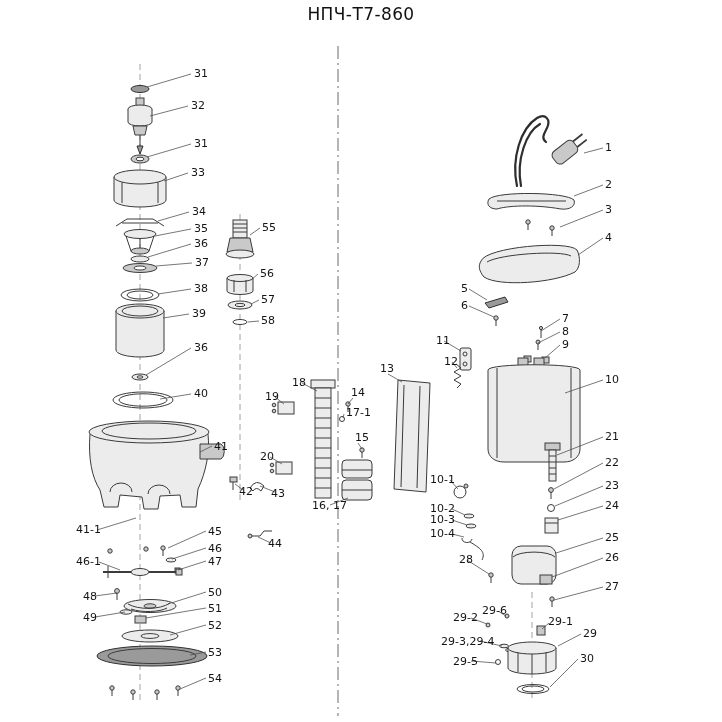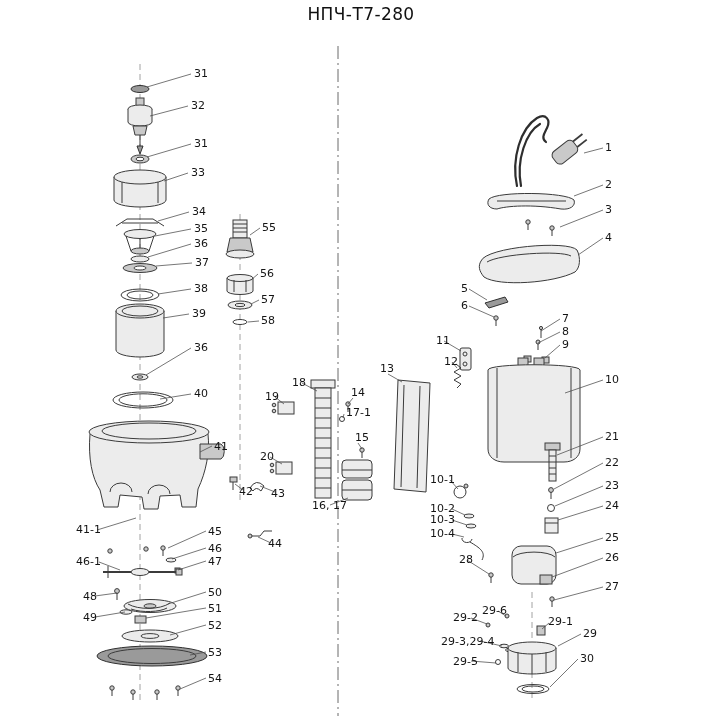--- a/index.html
+++ b/index.html
@@ -17,21 +17,21 @@
   .cord{fill:none;stroke:#2e2e2e;stroke-width:2.2;stroke-linecap:round;}
   .axis{stroke:#5a5a5a;stroke-width:.9;stroke-dasharray:13 4 2 4;fill:none;}
   .cdash{stroke:#8a8a8a;stroke-width:.8;stroke-dasharray:6 4;fill:none;}
   .ldr{stroke:#4a4a4a;stroke-width:.75;}
   .lbl{font-family:"DejaVu Sans",sans-serif;font-size:11px;fill:#141414;}
 </style>
 </head>
 <body>
 
 <div class="page">
-  <h1 class="title">НПЧ-Т7-280</h1>
+  <h1 class="title">НПЧ-Т7-860</h1>
 
   <svg width="722" height="722" viewBox="0 0 722 722">
 
     <line class="axis" x1="338" y1="46" x2="338" y2="716"></line>
     <line class="cdash" x1="140" y1="64" x2="140" y2="700"></line>
     <line class="cdash" x1="240" y1="214" x2="240" y2="500"></line>
     <line class="cdash" x1="532" y1="592" x2="532" y2="702"></line>
 
     <g>
       <ellipse class="pd" cx="140" cy="89" rx="9" ry="3.5"></ellipse>

